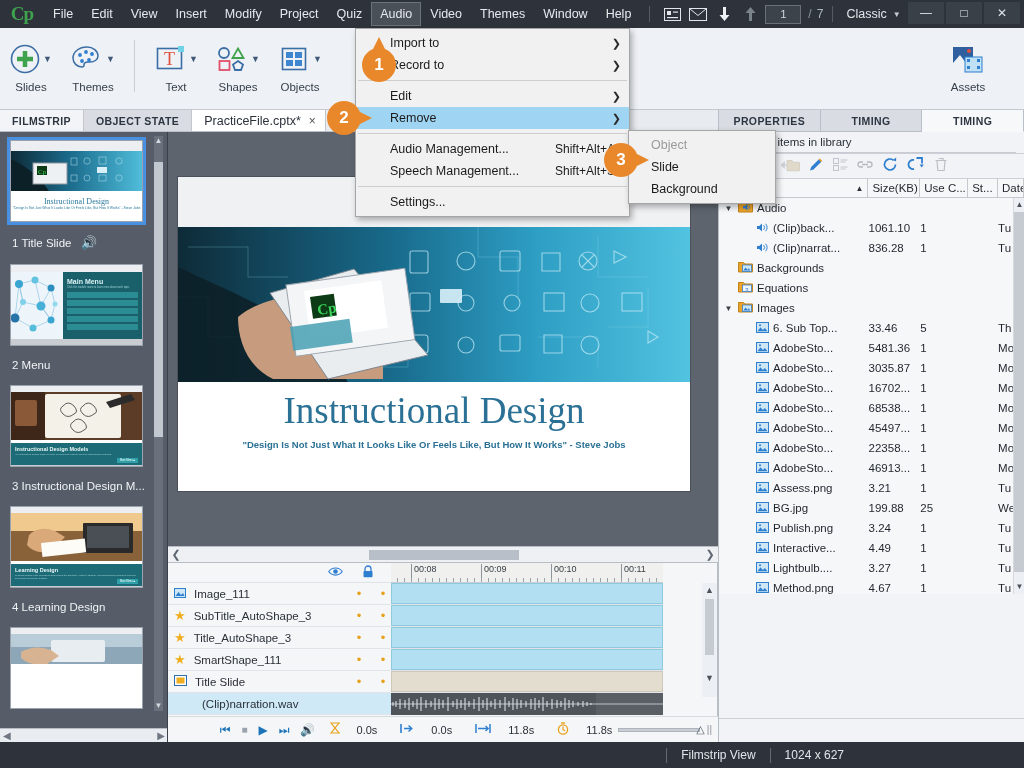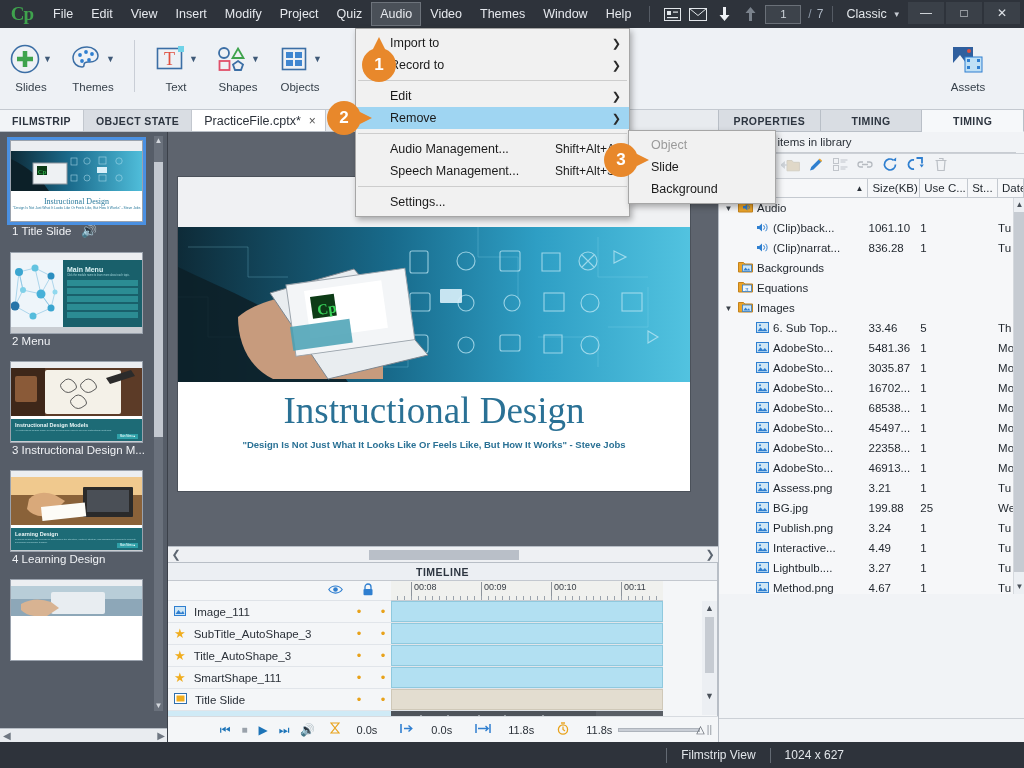--- a/index.html
+++ b/index.html
@@ -88,21 +88,21 @@
     background:#565d68; border-right:1px solid #3b4049; overflow:hidden;
   }
   .fs-scroll { position:absolute; top:0; left:0; width:155px; }
   .slide-item { width:155px; padding:8px 0 0 10px; }
   .slide-thumb {
     width:133px; height:82px; background:#fff; border:1px solid #9aa2ad;
     position:relative; overflow:hidden;
   }
   .slide-thumb.sel { outline:3px solid #4a90e2; outline-offset:0px; }
   .slide-caption {
-    display:flex; align-items:center; gap:10px; margin:1px 0 6px 2px;
+    display:flex; align-items:center; gap:10px; margin:13px 0 6px 2px;
     font-size:11.5px; color:#f0f2f5;
   }
   .fs-vscroll {
     position:absolute; top:4px; right:4px; width:9px; height:575px; background:#6a717c;
   }
   .fs-vthumb { position:absolute; top:26px; left:0; width:9px; height:275px; background:#c3c8d0; }
   .fs-arrow { position:absolute; left:0; width:9px; height:10px; color:#d4d8de; font-size:8px; text-align:center; line-height:10px;}
   .fs-hscroll {
     position:absolute; bottom:0; left:0; width:168px; height:14px; background:#e9ecf0;
     display:flex; align-items:center; justify-content:space-between; padding:0 3px;
@@ -641,21 +641,20 @@
   <div id="stage-hscroll">
     <div class="sh-arrow">❮</div>
     <div class="sh-track">
       <div class="sh-thumb"></div>
     </div>
     <div class="sh-arrow">❯</div>
   </div>
 </div>
 
 <div id="timeline">
-  <div class="tl-header">TIMELINE</div>
   <div class="tl-body">
     <div class="tl-left">
       <div class="tl-colhdr">
         <span>
           <svg width="15" height="11" viewBox="0 0 15 11">
               <path d="M0.8 5.5 C4 0.8 11 0.8 14.2 5.5 C11 10.2 4 10.2 0.8 5.5 z" fill="none" stroke="#2f7fd0" stroke-width="1.2"></path>
               <circle cx="7.5" cy="5.5" r="2.3" fill="#2f7fd0"></circle>
             </svg>
         </span>
         <span>

